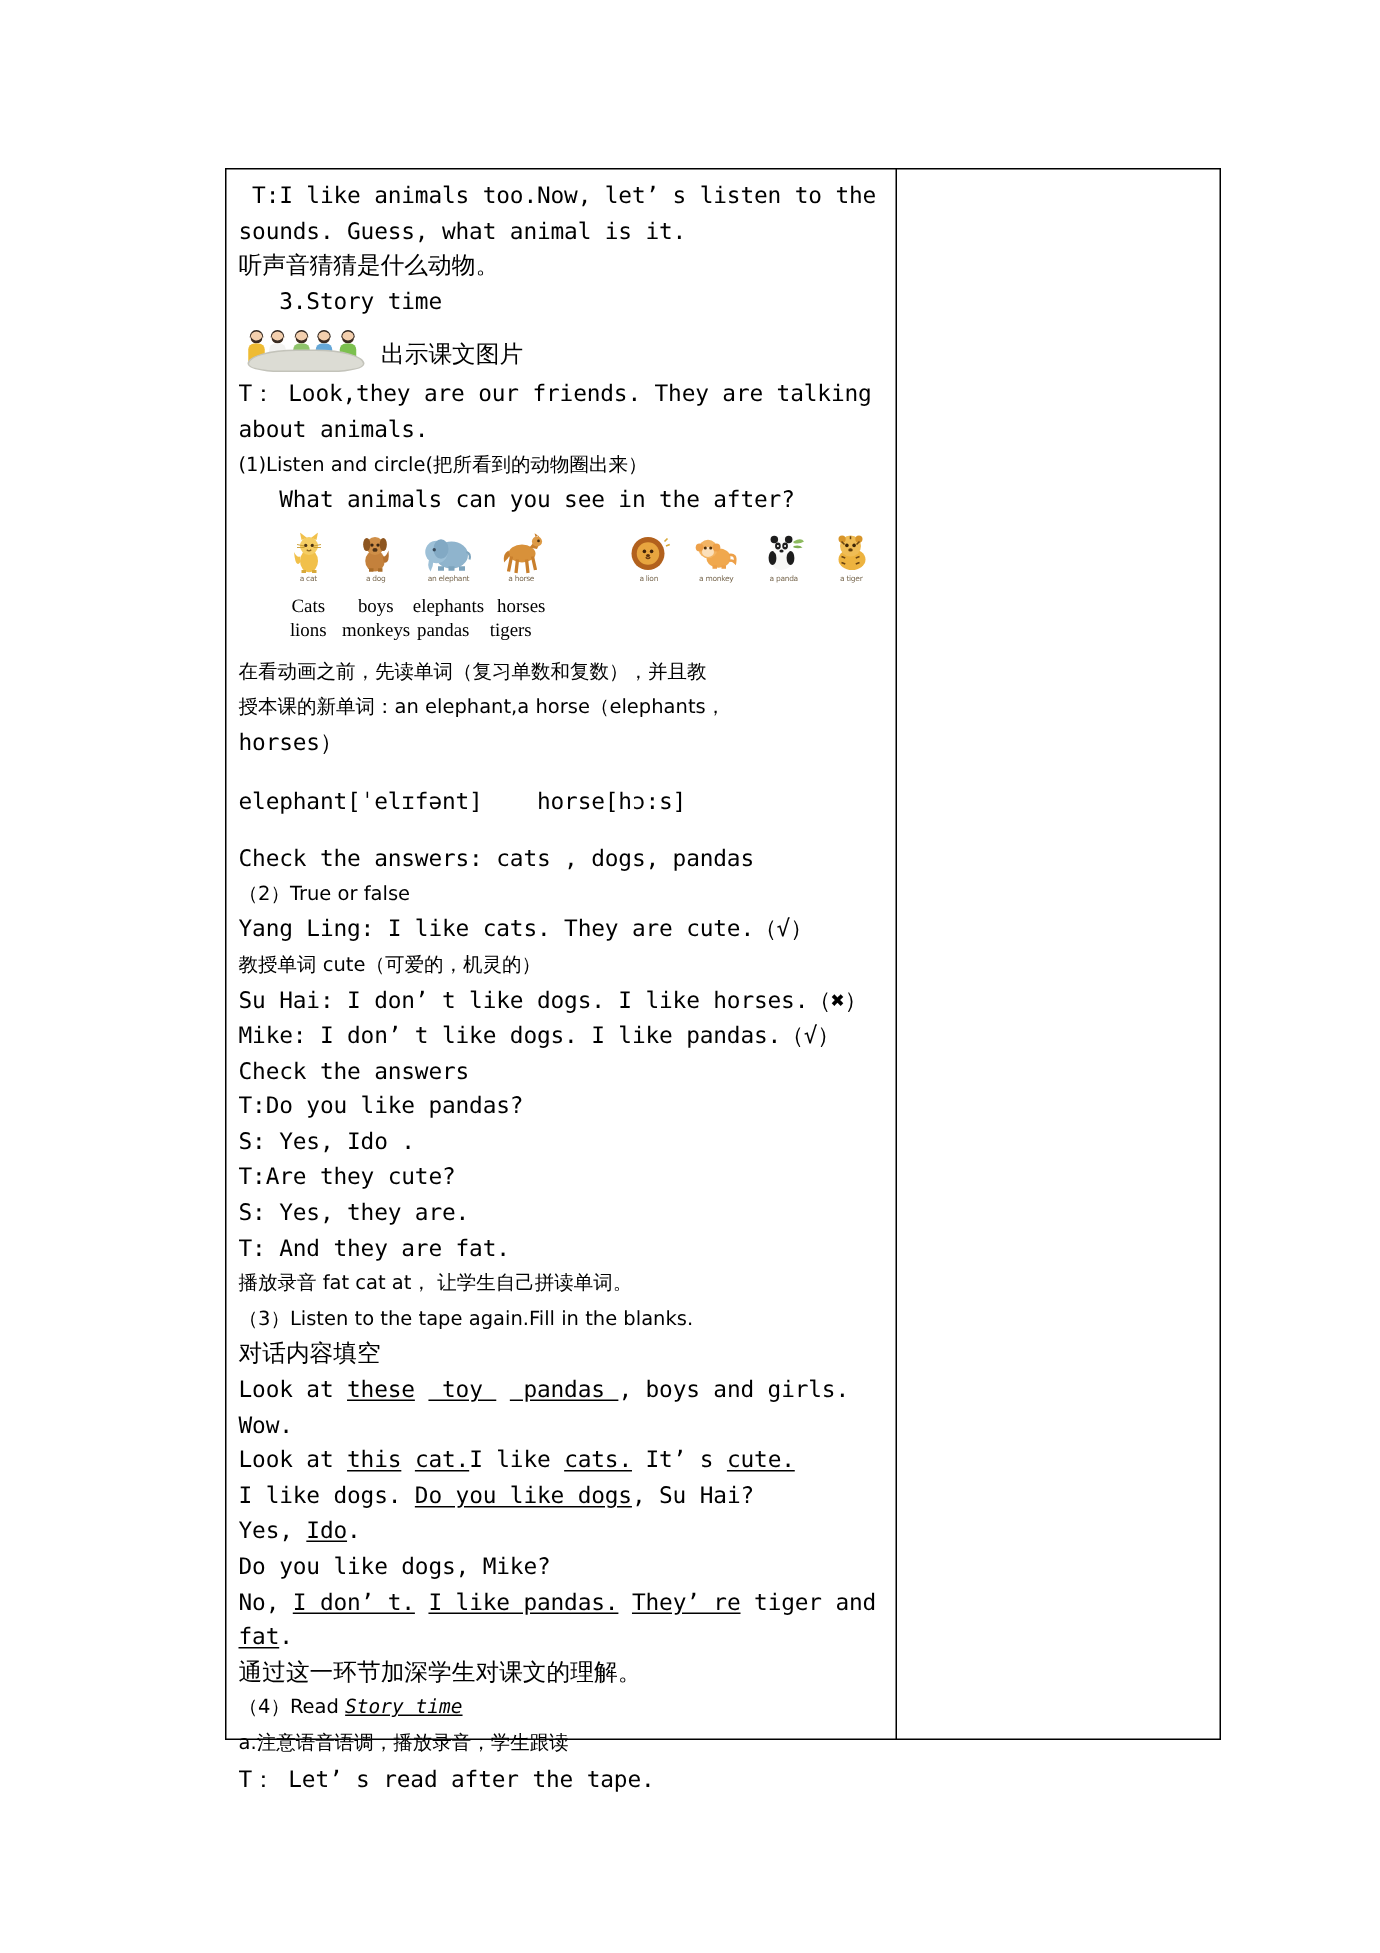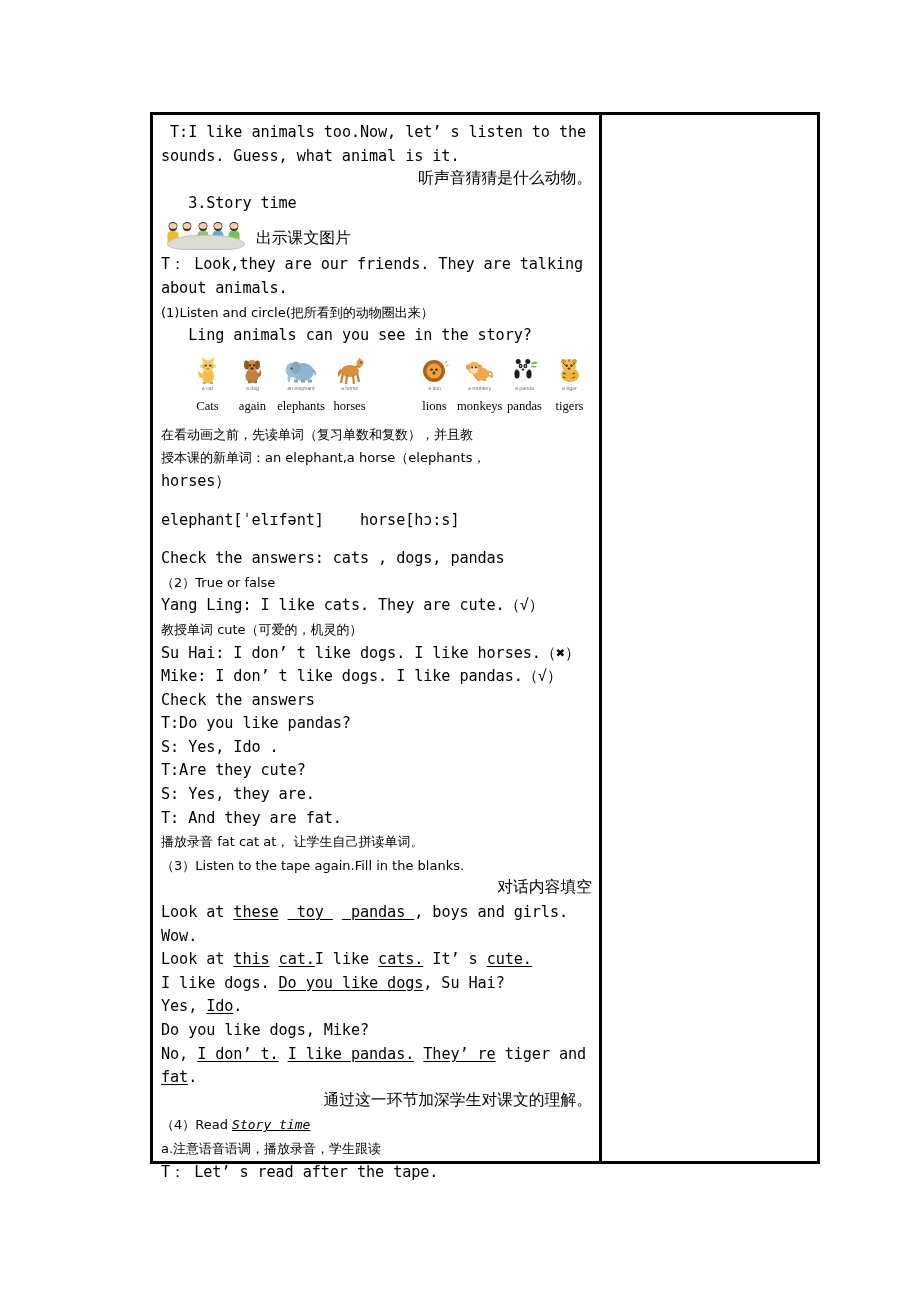--- a/index.html
+++ b/index.html
@@ -26,21 +26,21 @@
   
   #lesson-table {
     position: absolute;
     left: 150px;
     top: 112px;
     width: 661px;
     border-collapse: collapse;
     table-layout: fixed;
   }
   #lesson-table td {
-    border: 3px solid #000000;
+    border: 1px solid #000000;
     vertical-align: top;
     padding: 0;
   }
   td.col-main { width: 446px; }
   td.col-side { width: 215px; }
 
   .cell-inner {
     padding: 6px 7px 7px 8px;
     height: 1046px;
     box-sizing: border-box;
@@ -50,25 +50,24 @@
   
   .ln {
     font-family: "DejaVu Sans Mono", "Liberation Mono", monospace;
     font-size: 15.2px;
     line-height: 23.6px;
     letter-spacing: -0.1px;
     white-space: pre-wrap;
     word-spacing: 0px;
   }
   .ln-cn {
-    font-family: Liberation Mono, monospace;
+    font-family: Liberation Serif, serif;
     font-size: 15.8px;
     line-height: 23.6px;
     white-space: pre-wrap;
-    text-align: right;
   }
   .mix {
     font-family: "DejaVu Sans", "Liberation Sans", sans-serif;
     font-size: 13px;
     line-height: 23.6px;
     white-space: pre-wrap;
   }
   .ital {
     font-style: italic;
     font-family: "DejaVu Sans Mono", "Liberation Mono", monospace;
@@ -170,20 +169,21 @@
     line-height: 7px;
     letter-spacing: -0.2px;
   }
   .names-row {
     display: flex;
     padding-left: 24px;
     margin-top: 6px;
     font-family: "Liberation Serif", "DejaVu Serif", serif;
     font-size: 12.6px;
     line-height: 16px;
+    flex-direction: column;
   }
   .names-row .animal-cell { width: 45px; }
   .names-row .animal-cell.wide { width: 52px; }
 </style>
 </head>
 <body>
 
 <div id="page">
 
   <table id="lesson-table">
@@ -226,21 +226,21 @@
                     <div class="body"></div>
                   </div>
               <div class="tablesurf"></div>
             </div>
             <div class="illus-caption">出示课文图片</div>
           </div>
 
           <div class="ln">T： Look,they are our friends. They are talking</div>
           <div class="ln">about animals.</div>
           <div class="mix">(1)Listen and circle(把所看到的动物圈出来）</div>
-          <div class="ln">   Ling animals can you see in the story?</div>
+          <div class="ln">   What animals can you see in the after?</div>
 
           <div class="animal-strips">
             <div class="strip">
 
               <div class="animal-cell">
                 <div class="animal-art">
                   <svg width="26" height="28" viewBox="0 0 26 28" aria-hidden="true">
                     <ellipse cx="13" cy="19" rx="6" ry="7.5" fill="#f1c04a"></ellipse>
                     <path d="M7 20 Q4 24 3 13 Q5 17 7 16 Z" fill="#f1c04a"></path>
                     <circle cx="13" cy="9" r="6" fill="#f5cd63"></circle>
@@ -377,21 +377,21 @@
                   </svg>
                 </div>
                 <div class="animal-tiny-label">a tiger</div>
               </div>
             </div>
           </div>
 
           <div class="names-row">
             <div class="strip">
               <div class="animal-cell">Cats</div>
-              <div class="animal-cell">again</div>
+              <div class="animal-cell">boys</div>
               <div class="animal-cell wide">elephants</div>
               <div class="animal-cell">horses</div>
             </div>
             <div class="strip-gap"></div>
             <div class="strip">
               <div class="animal-cell">lions</div>
               <div class="animal-cell">monkeys</div>
               <div class="animal-cell">pandas</div>
               <div class="animal-cell">tigers</div>
             </div>

